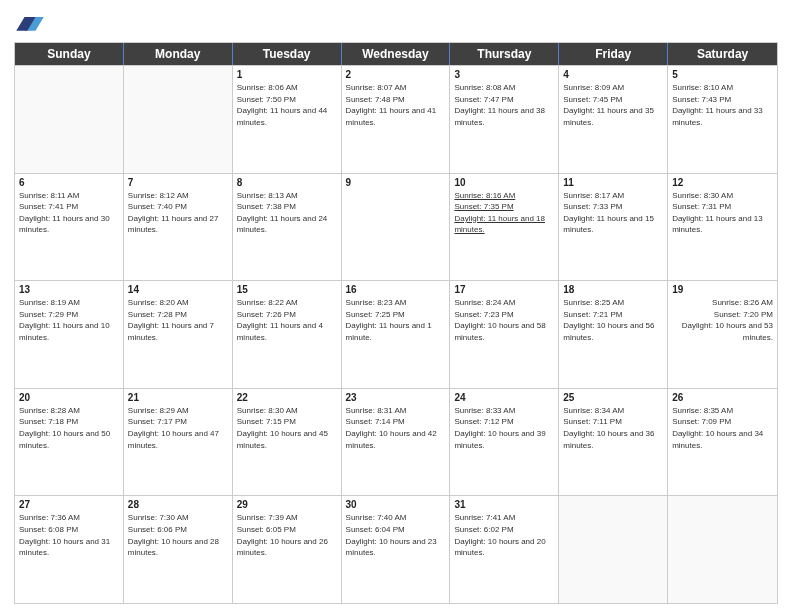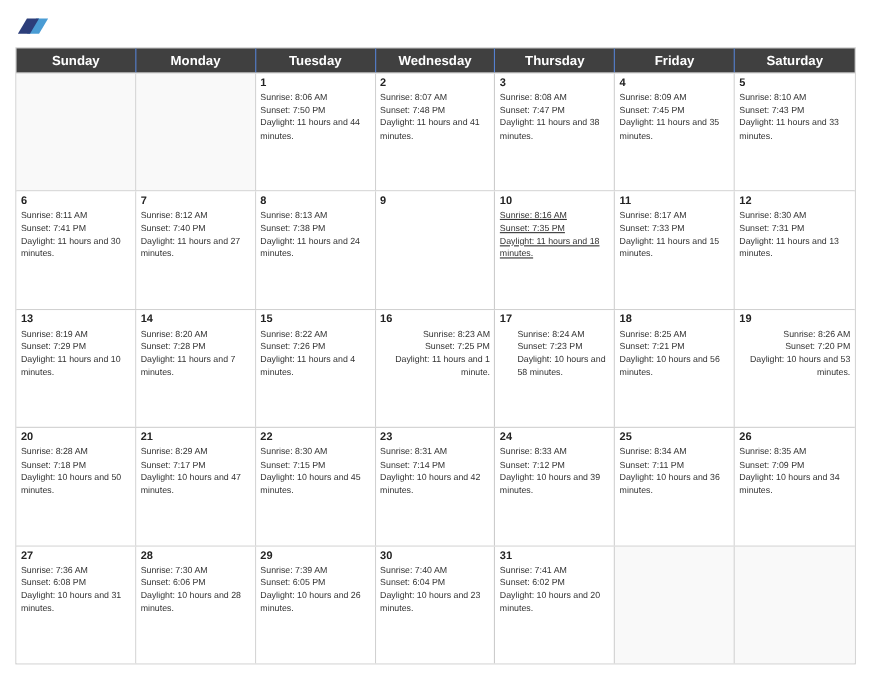--- a/index.html
+++ b/index.html
@@ -228,27 +228,27 @@
 Daylight: 11 hours and 7 minutes.</div>
           </div>
           <div class="cal-cell">
             <span class="cell-day">15</span>
             <div class="cell-info" style="white-space: pre-line;">Sunrise: 8:22 AM
 Sunset: 7:26 PM
 Daylight: 11 hours and 4 minutes.</div>
           </div>
           <div class="cal-cell">
             <span class="cell-day">16</span>
-            <div class="cell-info" style="white-space: pre-line; text-align: right;">Sunrise: 8:23 AM
+            <div class="cell-info" style="white-space: pre-line;">Sunrise: 8:23 AM
 Sunset: 7:25 PM
 Daylight: 11 hours and 1 minute.</div>
           </div>
           <div class="cal-cell">
             <span class="cell-day">17</span>
-            <div class="cell-info" style="white-space: pre-line; margin-left: 16px;">Sunrise: 8:24 AM
+            <div class="cell-info" style="white-space: pre-line;">Sunrise: 8:24 AM
 Sunset: 7:23 PM
 Daylight: 10 hours and 58 minutes.</div>
           </div>
           <div class="cal-cell">
             <span class="cell-day">18</span>
             <div class="cell-info" style="white-space: pre-line;">Sunrise: 8:25 AM
 Sunset: 7:21 PM
 Daylight: 10 hours and 56 minutes.</div>
           </div>
           <div class="cal-cell">

